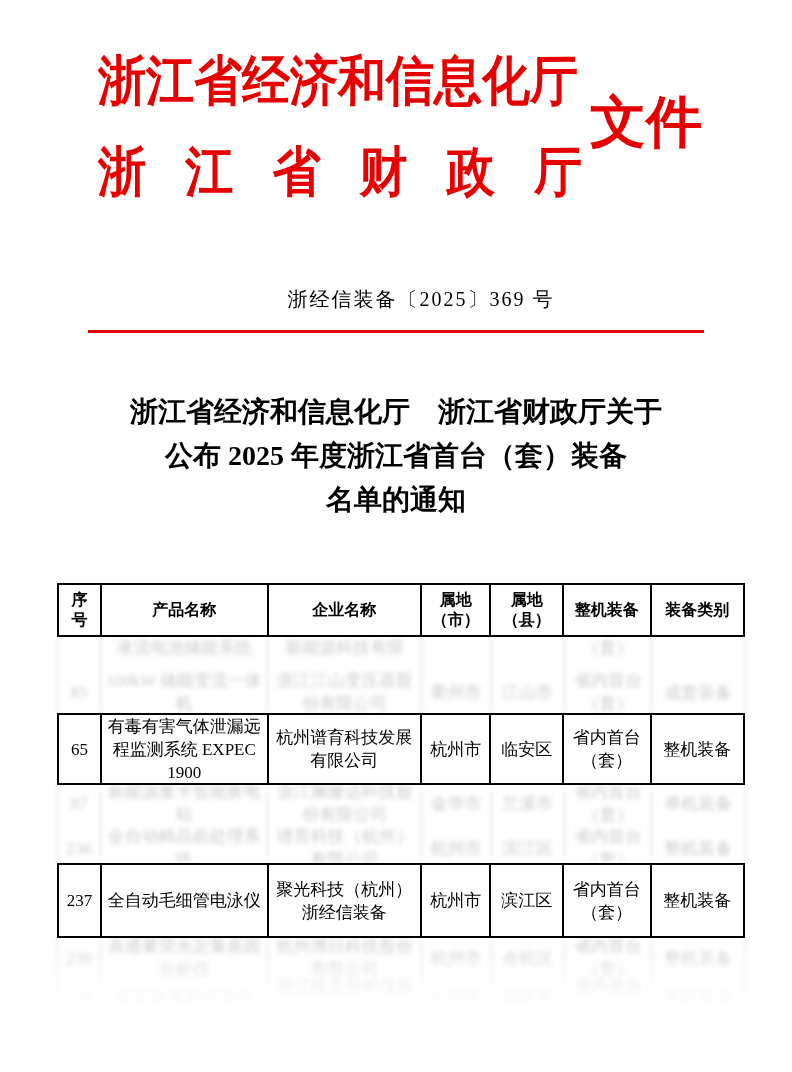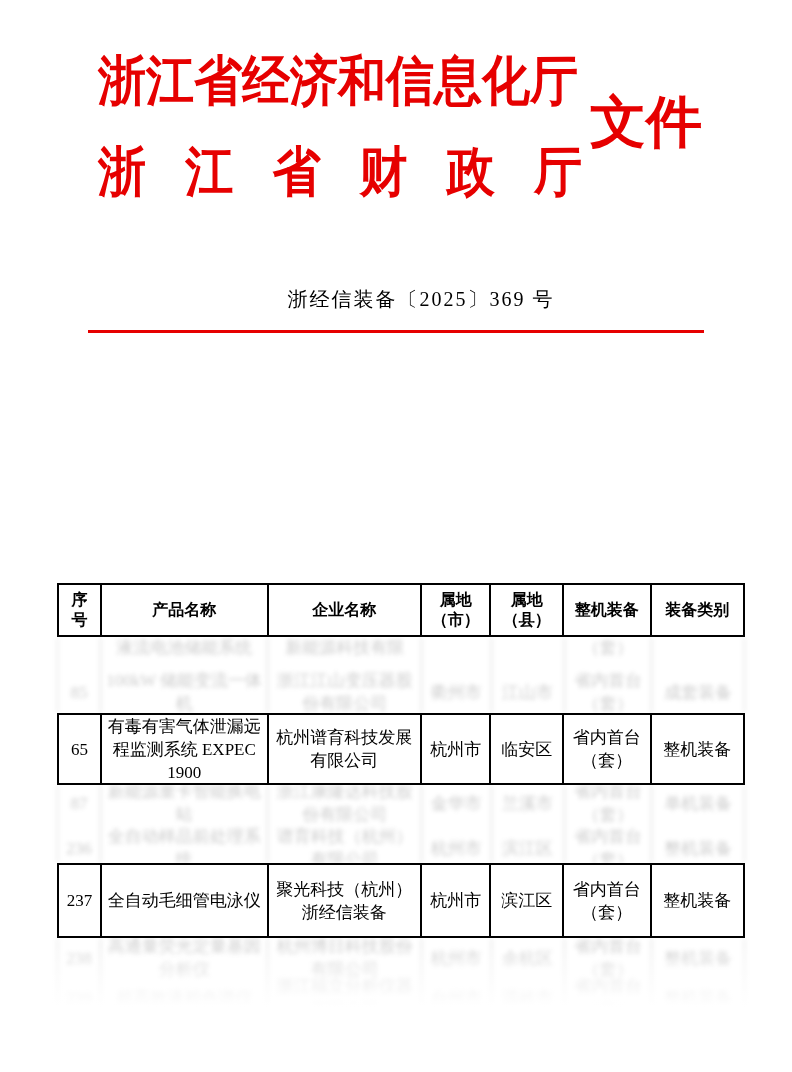--- a/index.html
+++ b/index.html
@@ -71,20 +71,25 @@
       <div class="agency-line">浙江省经济和信息化厅</div>
       <div class="agency-line justified">浙江省财政厅</div>
     </div>
     <div class="doc-type">文件</div>
   </div>
 
   <div class="doc-number">浙经信装备〔2025〕369 号</div>
 
   <div class="red-line"></div>
 
+  <div class="doc-title">
+    <div>浙江省经济和信息化厅　浙江省财政厅关于</div>
+    <div>公布 2025 年度浙江省首台（套）装备</div>
+    <div>名单的通知</div>
+  </div>
 
   <div class="tbl">
 
     <div class="trow thead">
       <div class="c c0">序
 号</div>
       <div class="c c1">产品名称</div>
       <div class="c c2">企业名称</div>
       <div class="c c3">属地
 （市）</div>

